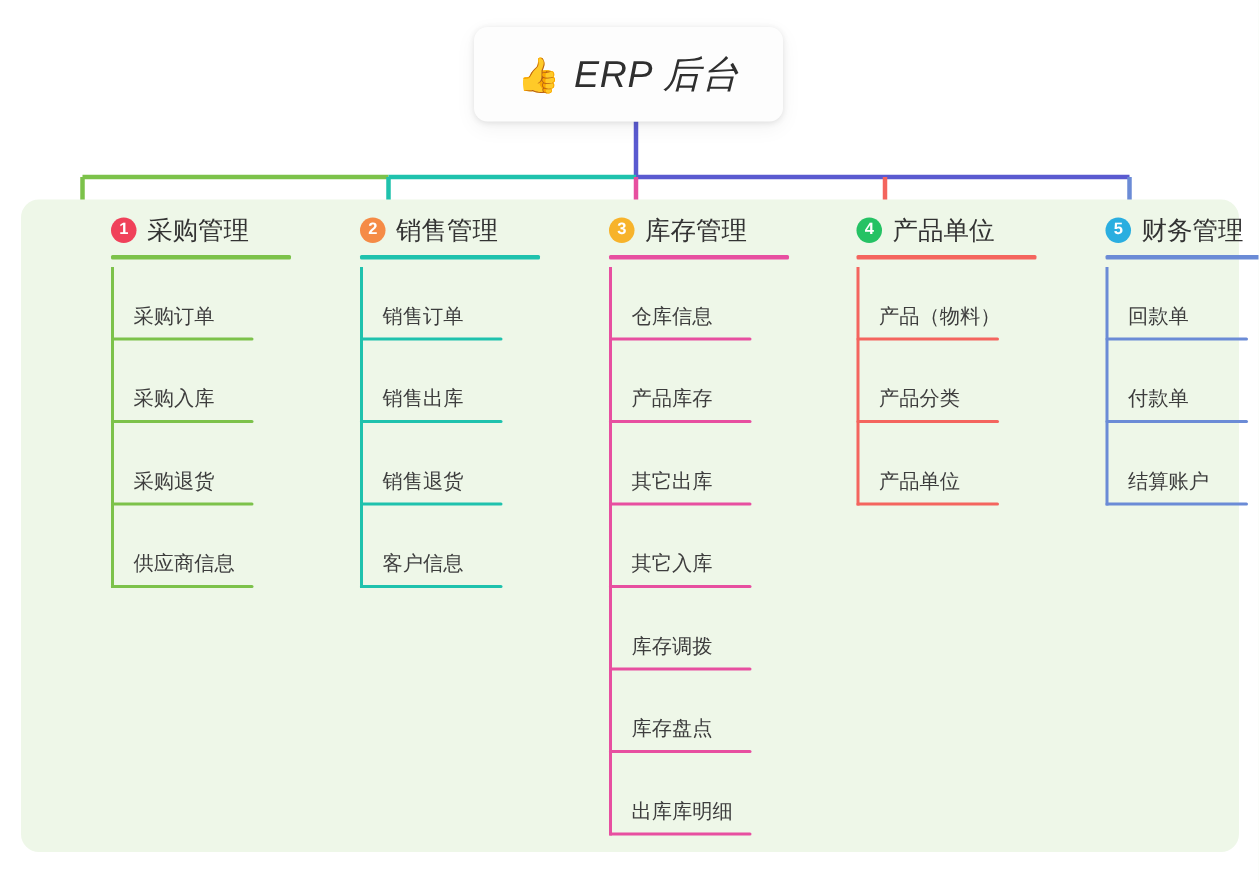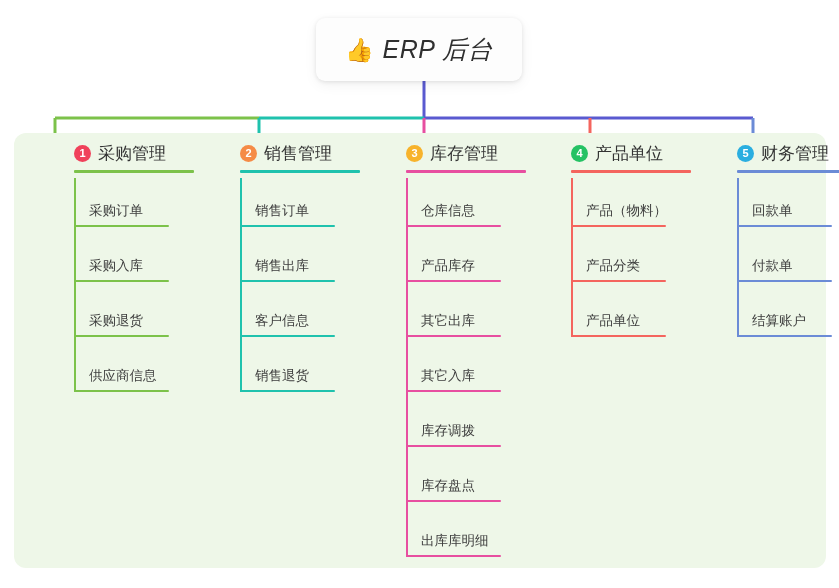--- a/index.html
+++ b/index.html
@@ -200,25 +200,25 @@
         <span class="col-spine" style="background: rgb(31, 194, 173); height: 214px;"></span>
         <div class="leaf">
           <span class="leaf-label">销售订单</span>
           <span class="leaf-rule" style="background: rgb(31, 194, 173);"></span>
         </div>
         <div class="leaf">
           <span class="leaf-label">销售出库</span>
           <span class="leaf-rule" style="background: rgb(31, 194, 173);"></span>
         </div>
         <div class="leaf">
+          <span class="leaf-label">销售退货</span>
+          <span class="leaf-rule" style="background: rgb(31, 194, 173);"></span>
+        </div>
+        <div class="leaf">
           <span class="leaf-label">客户信息</span>
-          <span class="leaf-rule" style="background: rgb(31, 194, 173);"></span>
-        </div>
-        <div class="leaf">
-          <span class="leaf-label">销售退货</span>
           <span class="leaf-rule" style="background: rgb(31, 194, 173);"></span>
         </div>
       </div>
     </div>
     <div class="column" style="left: 366px;">
       <div class="col-head">
         <span class="badge" style="background: rgb(247, 179, 43);">3</span>
         <span class="col-title">库存管理</span>
         <span class="col-head-rule" style="background: rgb(231, 79, 160);"></span>
       </div>

